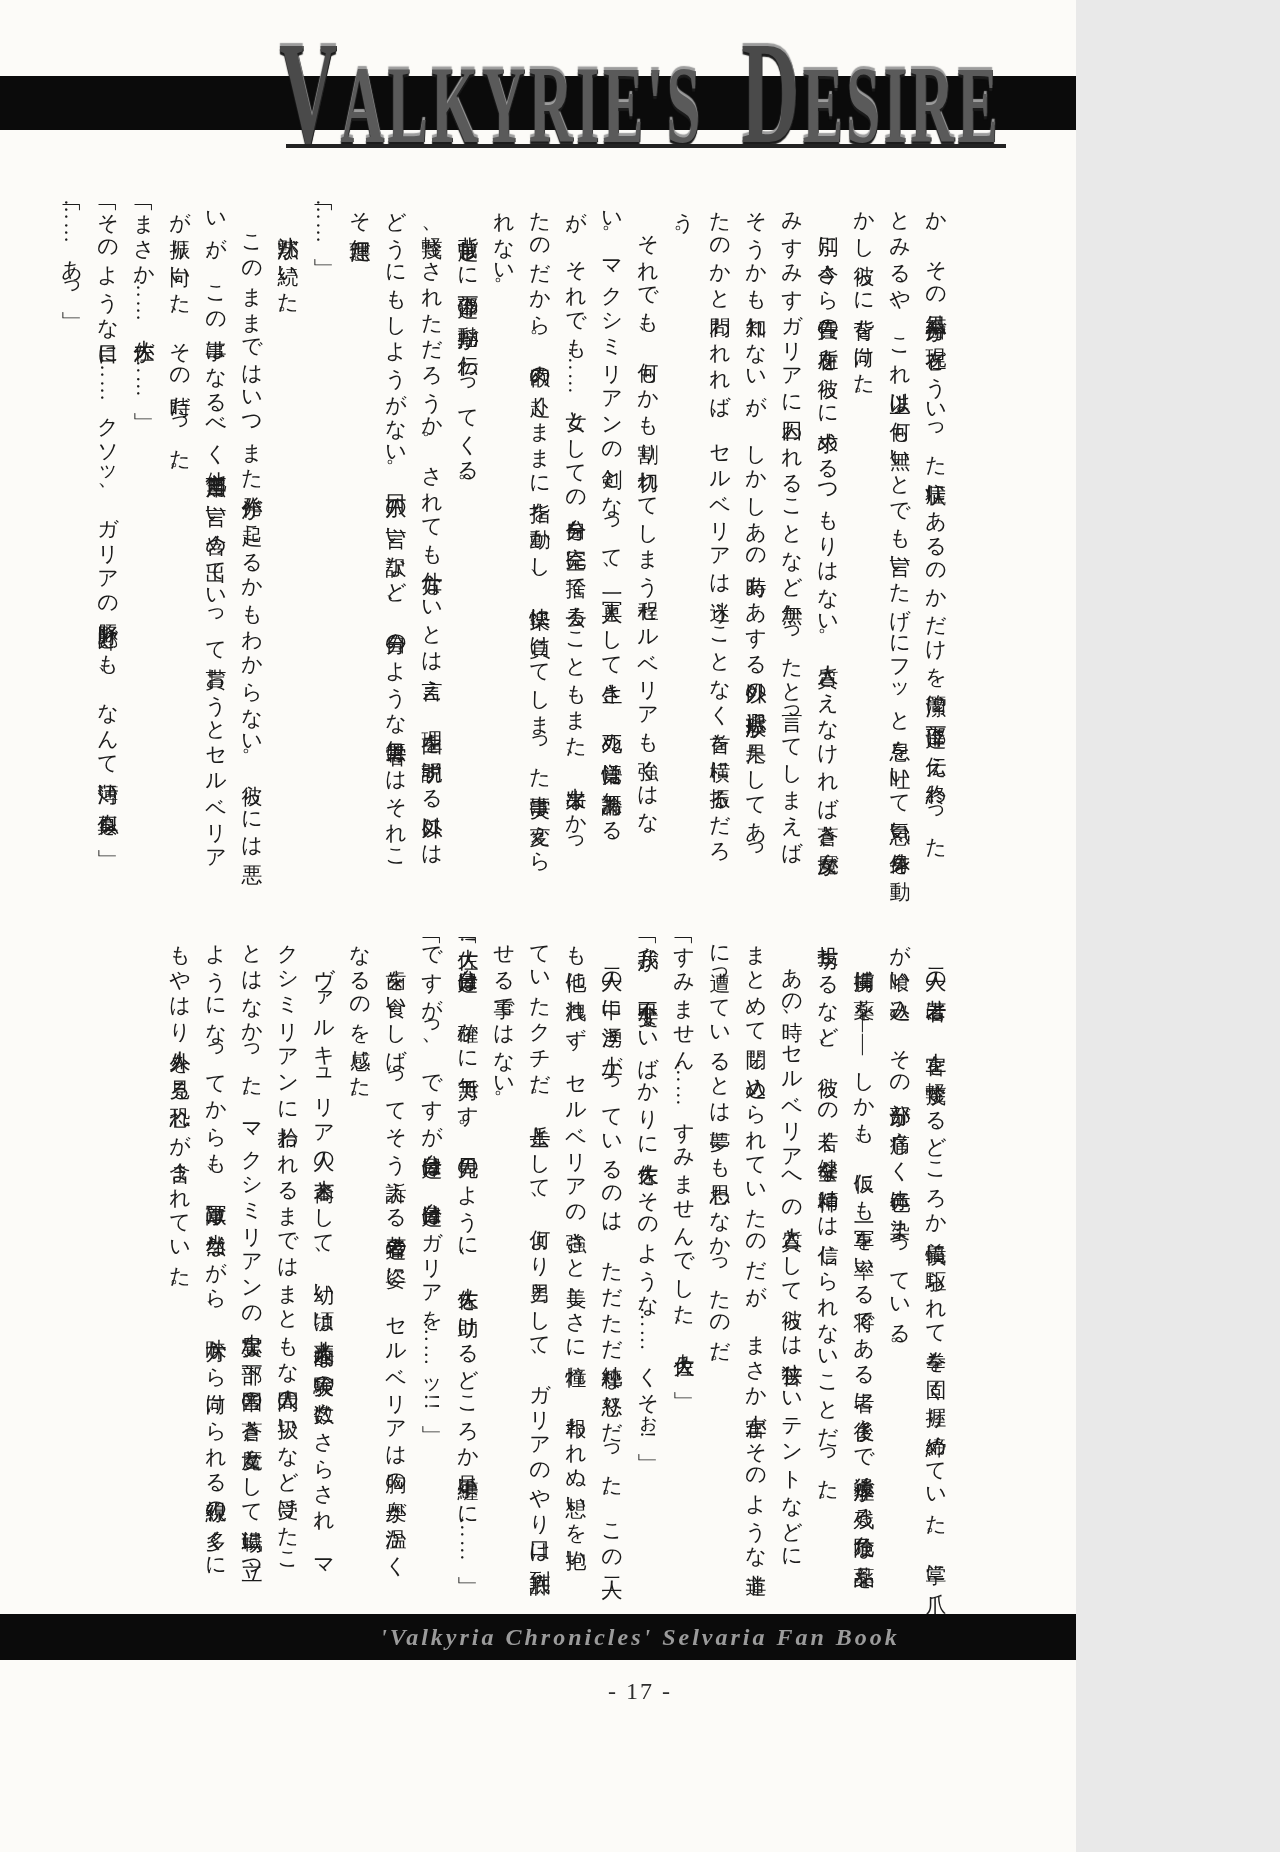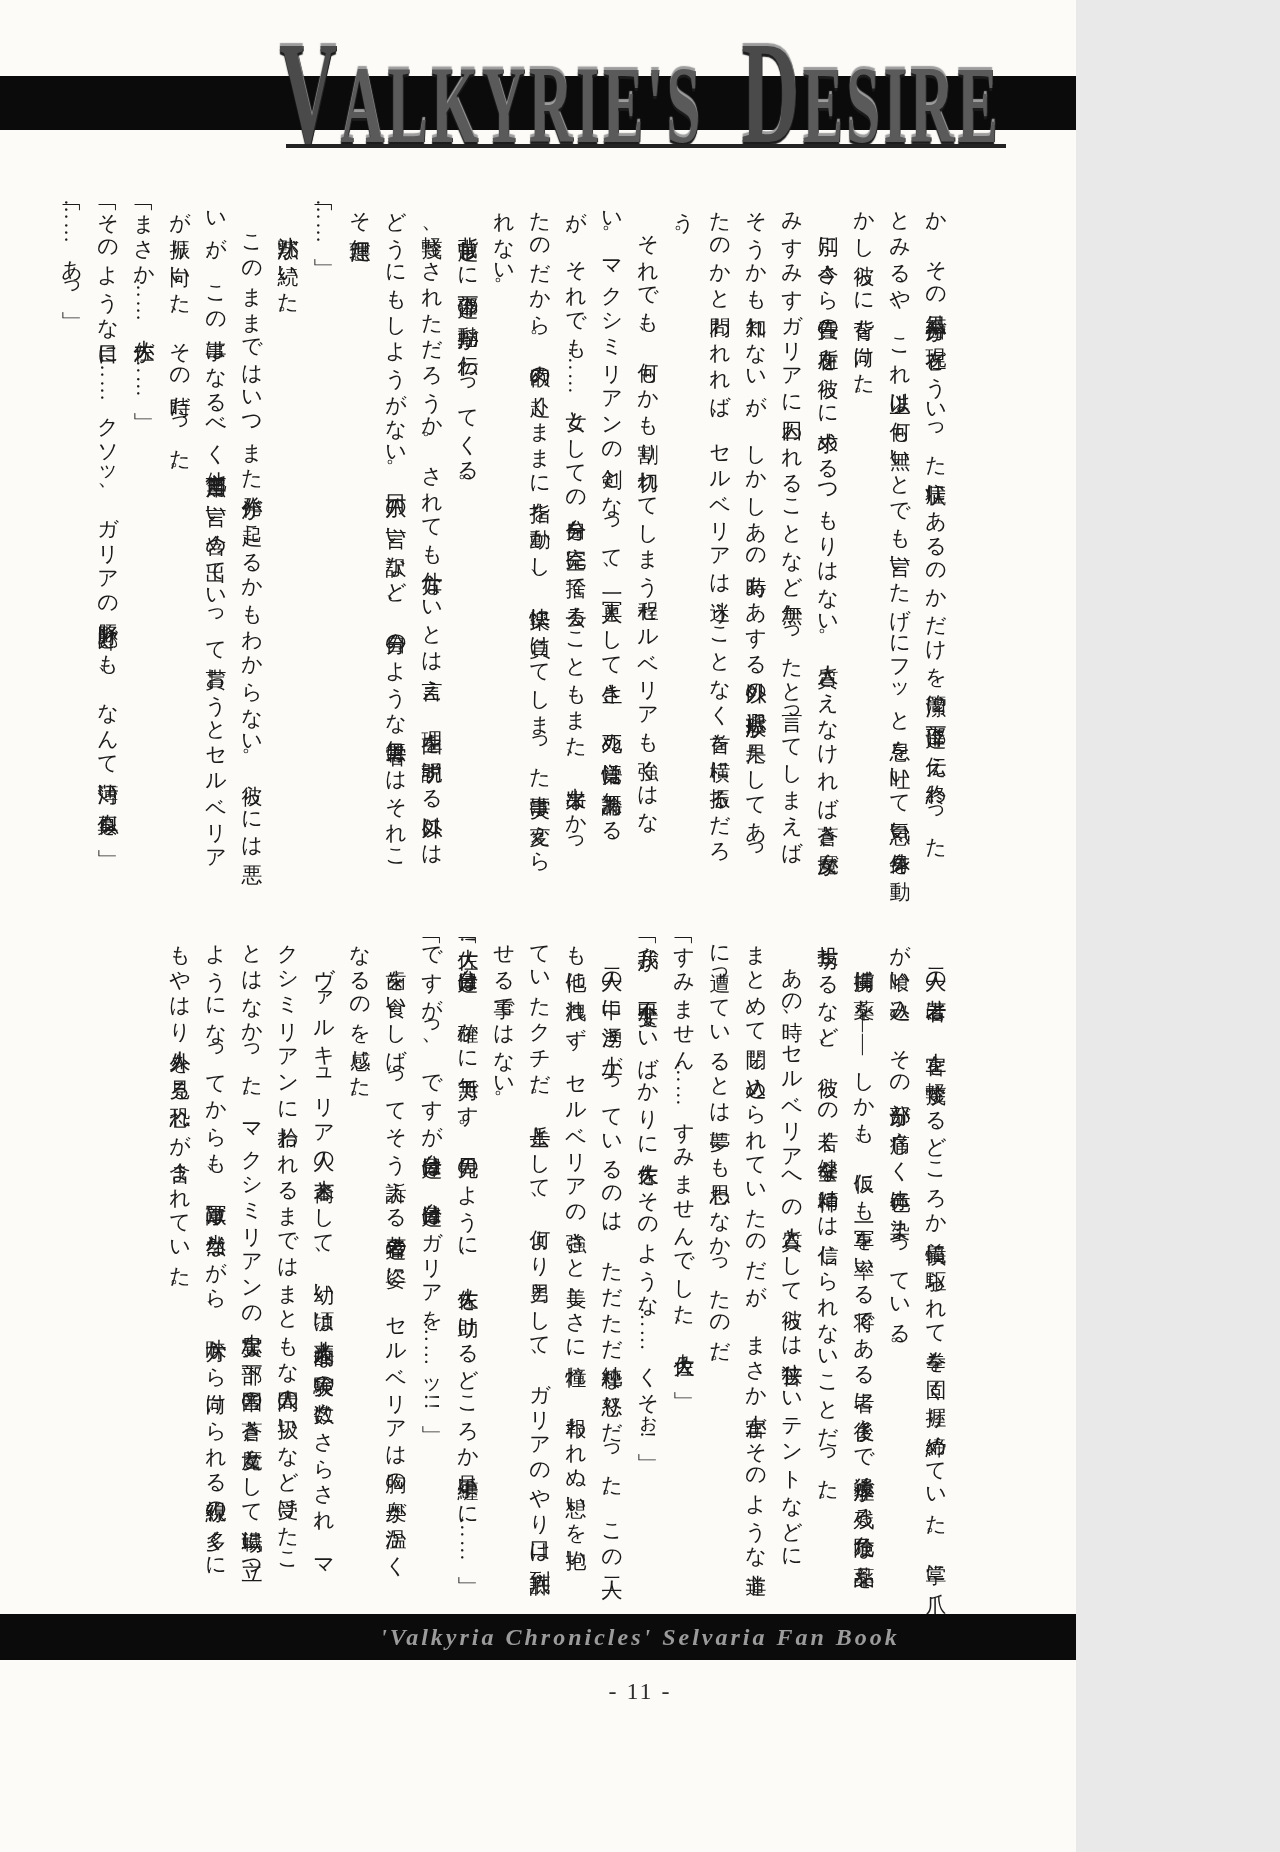--- a/index.html
+++ b/index.html
@@ -120,15 +120,15 @@
     <p>「大佐! 自分達は、確かに無力です。先日のように、大佐を助けるどころか足手纏いに……」</p>
     <p>「ですがっ、ですが自分達は! 自分達はガリアを……ッ!!」</p>
     <p>　歯を食いしばってそう訴える若者達の姿に、セルベリアは胸の奥が温かくなるのを感じた。</p>
     <p>　ヴァルキュリア人の末裔として、幼い頃は非人道的な実験の数々にさらされ、マクシミリアンに拾われるまではまともな人間の扱いなど受けたことはなかった。マクシミリアンの忠実な部下、帝国の蒼き魔女として戦場に立つようになってからも、敵軍は当然ながら、味方から向けられる視線の多くにもやはり人外を見る恐れが含まれていた。</p>
   </div>
 
   <div class="footer-banner">
     <span class="footer-banner-text">'Valkyria Chronicles' Selvaria Fan Book</span>
   </div>
 
-  <div class="page-number">- 11 -</div>
+  <div class="page-number">- 17 -</div>
 
 </div>
 
 </body></html>

